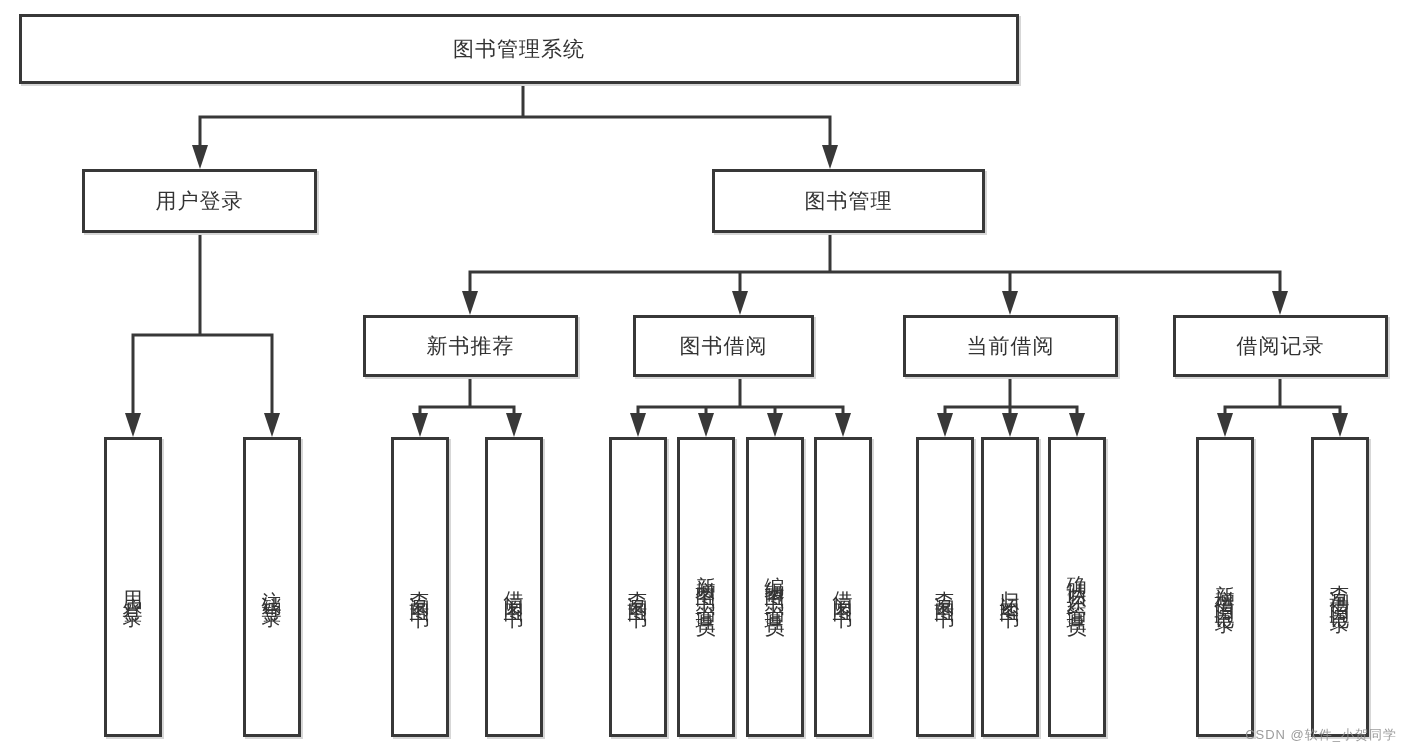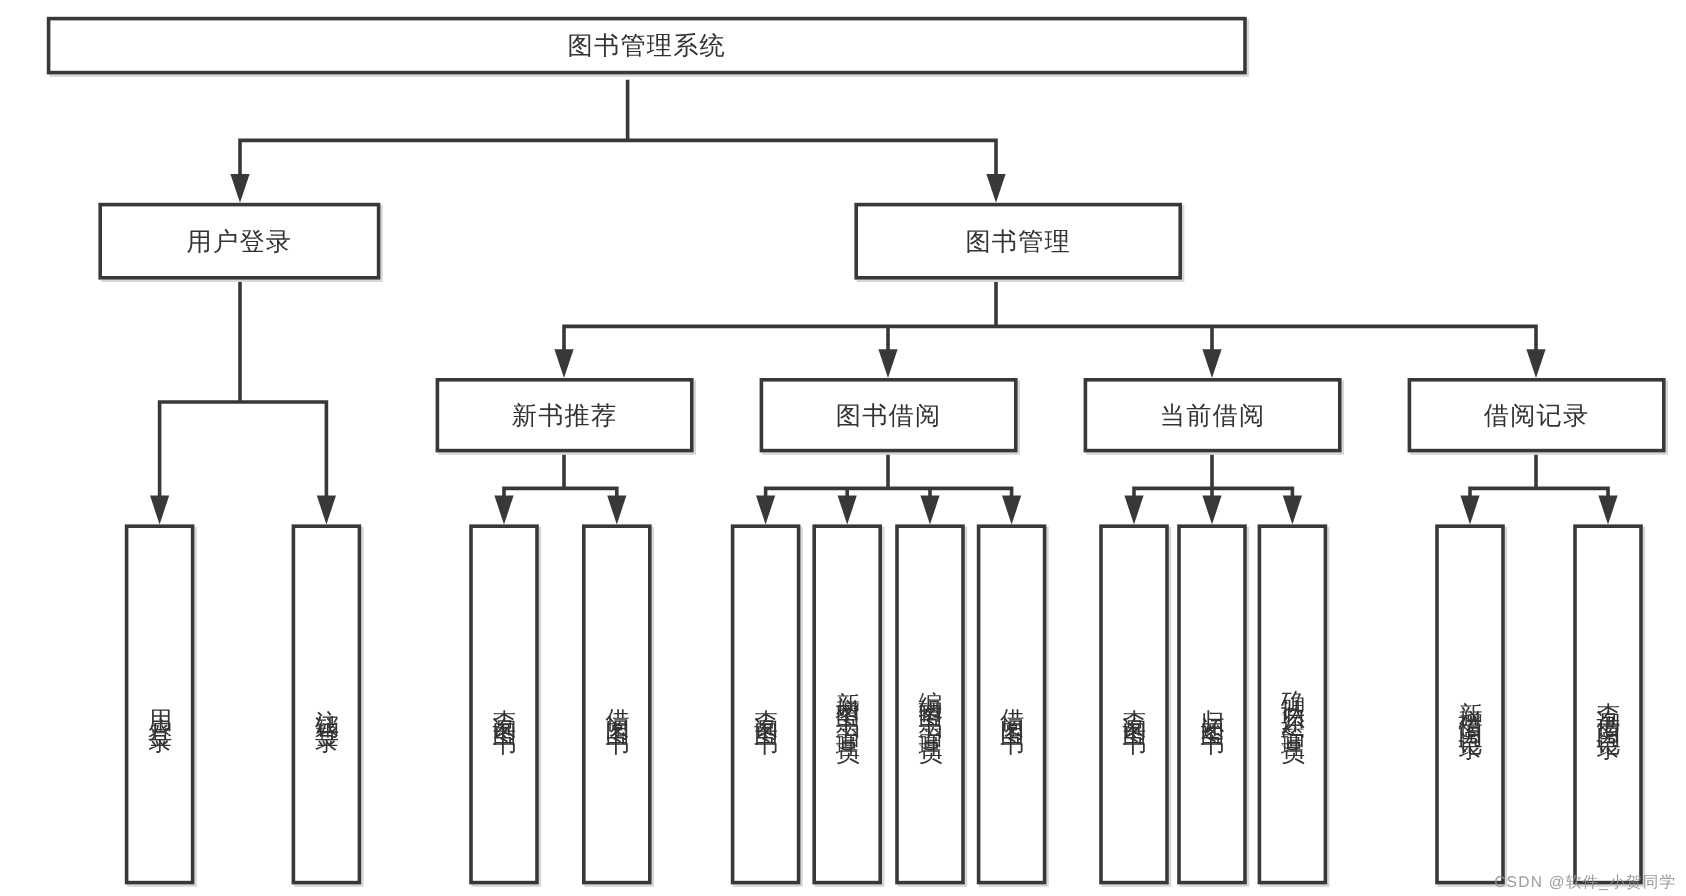--- a/index.html
+++ b/index.html
@@ -38,25 +38,25 @@
   }
   .node.leaf span {
     writing-mode: vertical-rl;
     text-orientation: mixed;
     font-size: 20px;
     letter-spacing: 6px;
     line-height: 1;
     white-space: nowrap;
   }
   
-  .root  { left: 39px;  top: 14px;  width: 1000px; height: 48px; }
+  .root  { left: 19px;  top: 14px;  width: 1000px; height: 70px; }
   .l2a   { left: 82px;  top: 169px; width: 235px; height: 64px; }
   .l2b   { left: 712px; top: 169px; width: 273px; height: 64px; }
   .l3a   { left: 363px; top: 315px; width: 215px; height: 62px; }
-  .l3b   { left: 633px; top: 315px; width: 215px; height: 62px; }
+  .l3b   { left: 633px; top: 315px; width: 181px; height: 62px; }
   .l3c   { left: 903px; top: 315px; width: 215px; height: 62px; }
   .l3d   { left: 1173px;top: 315px; width: 215px; height: 62px; }
   .leaf  { top: 437px; width: 58px; height: 300px; }
   .lf0  { left: 104px; }  .lf1  { left: 243px; }
   .lf2  { left: 391px; }  .lf3  { left: 485px; }
   .lf4  { left: 609px; }  .lf5  { left: 677px; }
   .lf6  { left: 746px; }  .lf7  { left: 814px; }
   .lf8  { left: 916px; }  .lf9  { left: 981px; }
   .lf10 { left: 1048px; } .lf11 { left: 1196px; }
   .lf12 { left: 1311px; }

